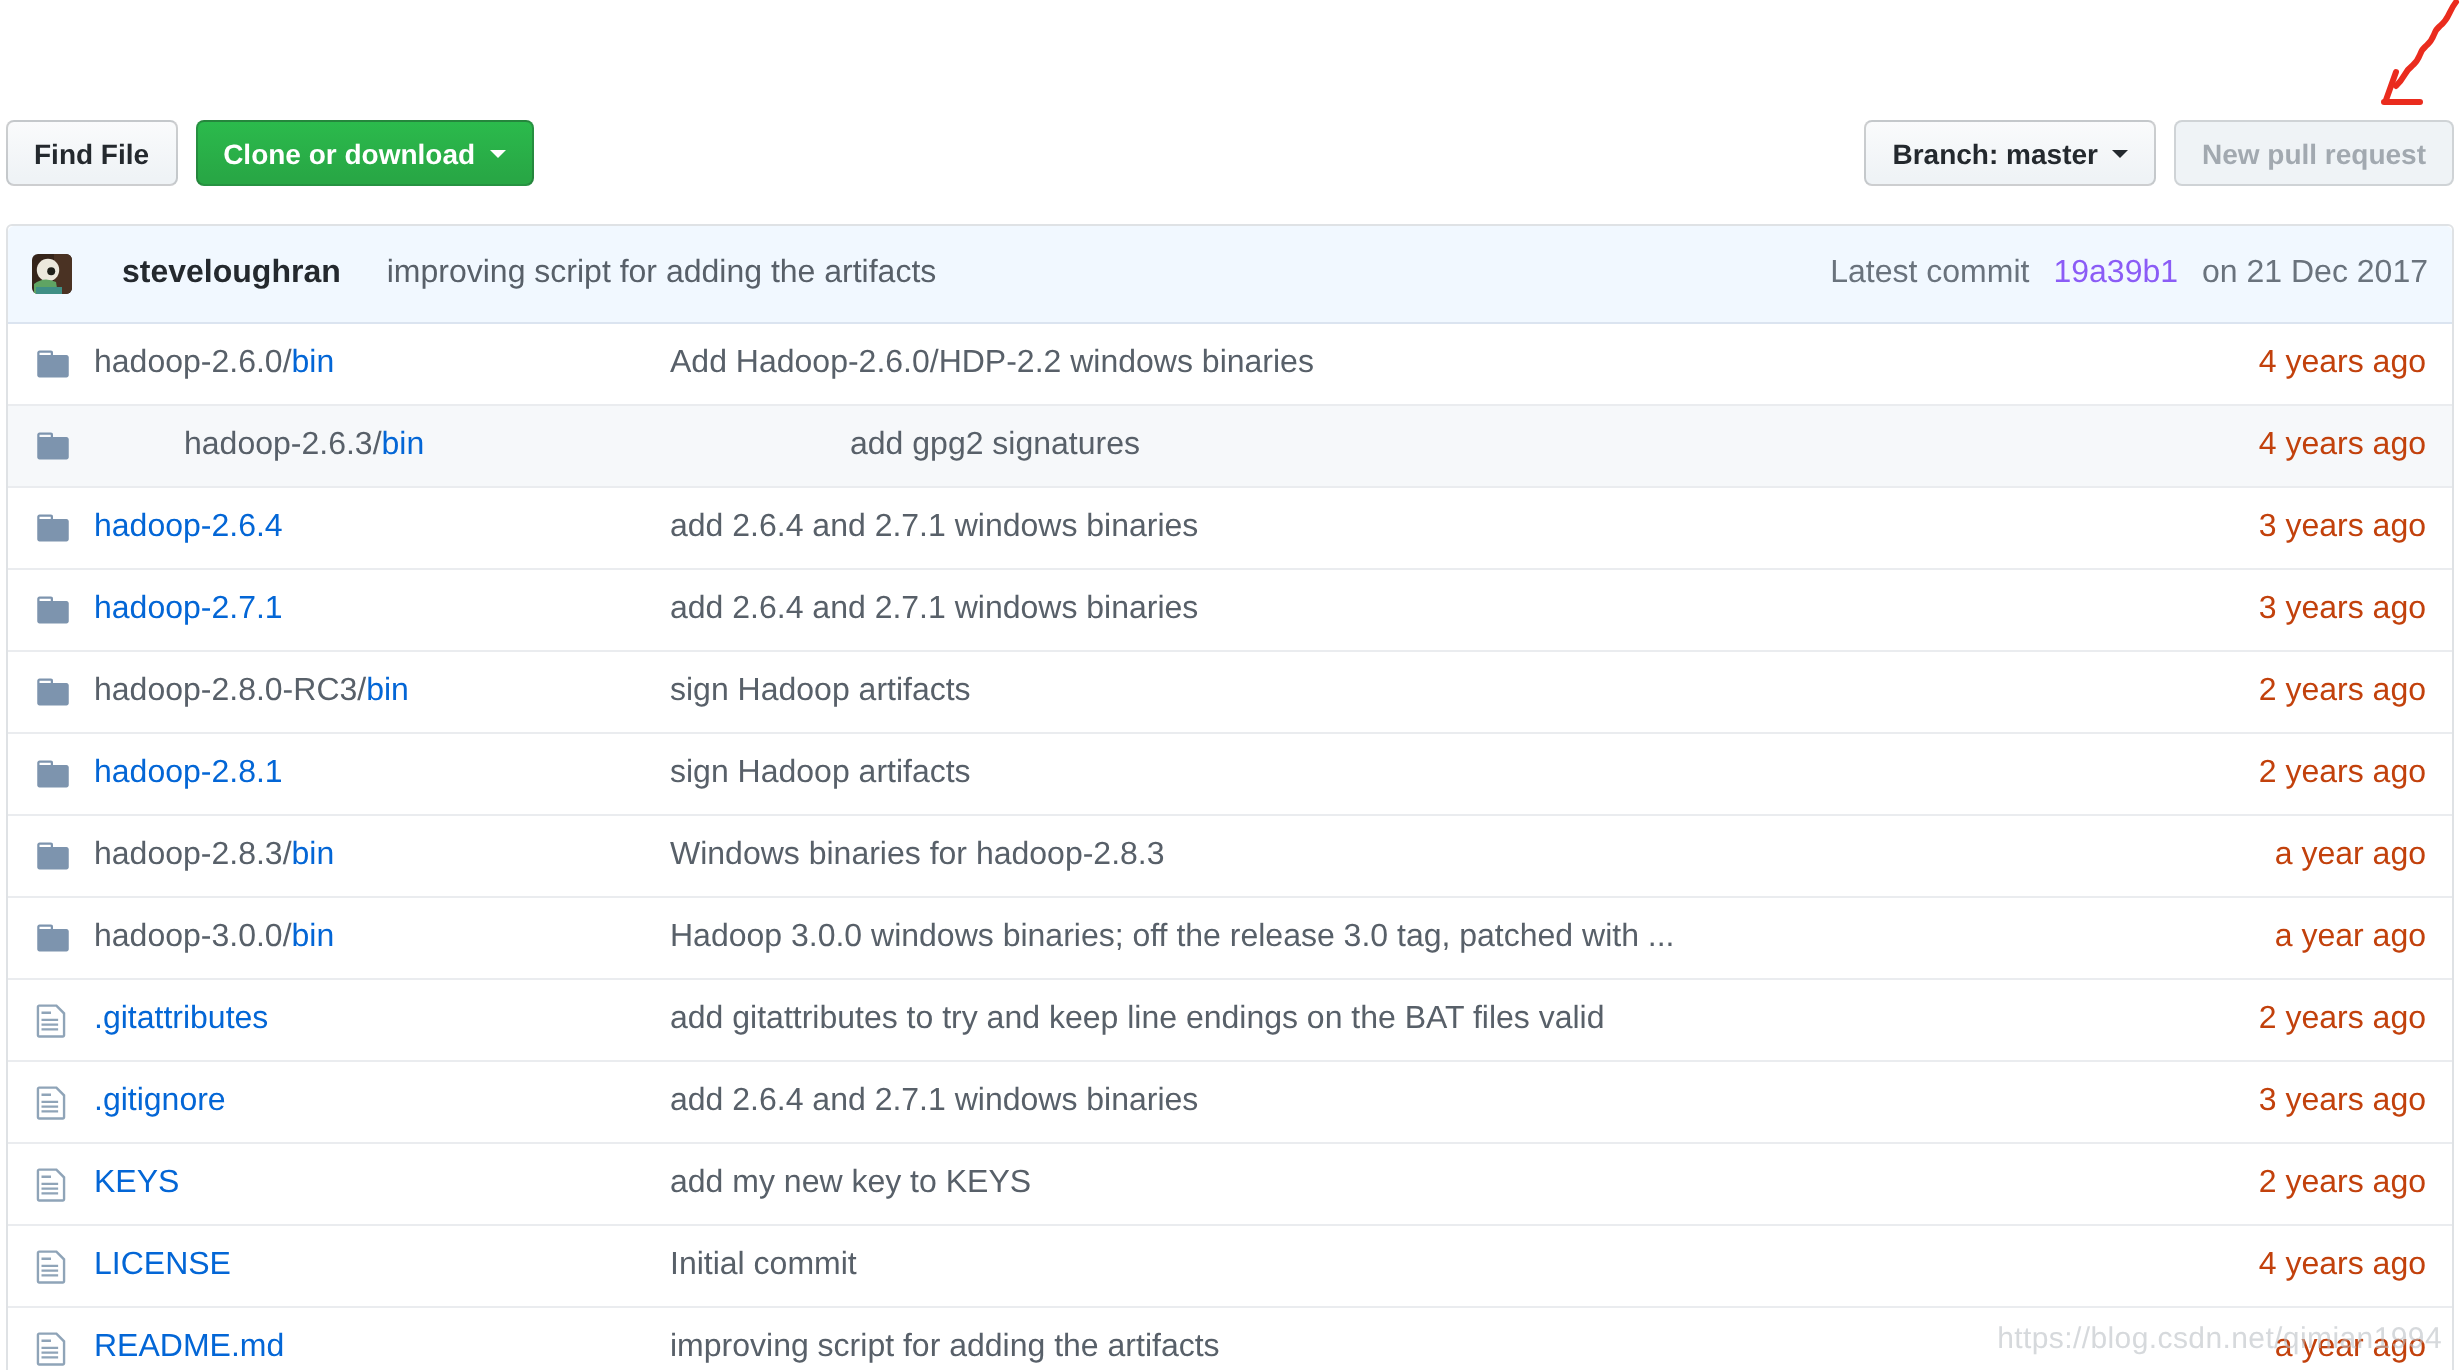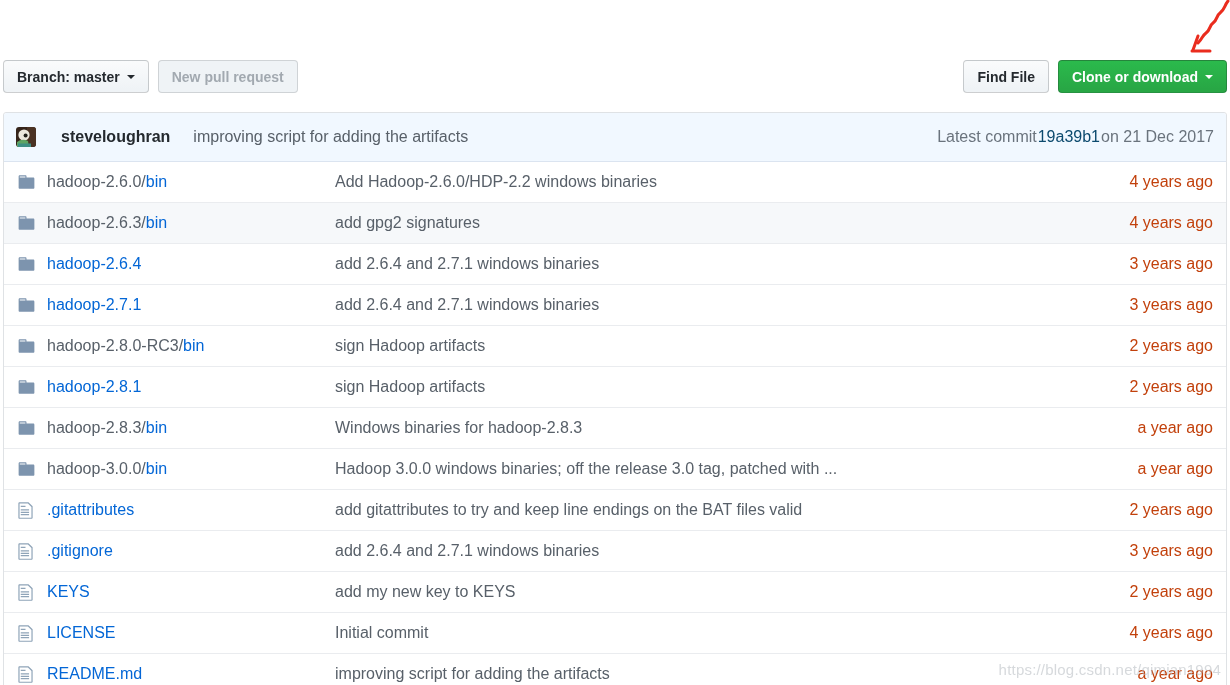--- a/index.html
+++ b/index.html
@@ -52,61 +52,61 @@
     background:#f1f8ff;border-bottom:1px solid #dbe4f0;
     border-radius:3px 3px 0 0;padding:0 12px;font-size:16px;gap:16px;
   }
   .avatar{
     width:20px;height:20px;border-radius:3px;overflow:hidden;
     margin-right:9px;flex:none;display:block;cursor:pointer;
   }
   .commit-author{font-weight:700;color:#24292e;text-decoration:none;margin-right:7px;cursor:pointer;}
   .commit-msg{color:#586069;text-decoration:none;cursor:pointer;}
   .commit-right{margin-left:auto;color:#6a737d;white-space:nowrap;}
-  .commit-sha{color:#0c4a6e;text-decoration:none;cursor:pointer;margin:0 1px;}
+  .commit-sha{color:#8b5cf6;text-decoration:none;cursor:pointer;margin:0 12px;}
   
   .row{
     height:40px;display:flex;align-items:center;
     border-top:1px solid #eaecef;font-size:16px;background:#fff;
   }
   .row:first-child{border-top:none;}
   .row:last-child{border-radius:0 0 3px 3px;}
-  .row.hl{background:#f6f8fa;}
+  .row.hl{background:#f6f8fa;gap:45px;}
   .cell-icon{width:20px;margin-left:14px;flex:none;display:flex;align-items:center;}
   .cell-name{width:252px;margin-left:9px;flex:none;white-space:nowrap;overflow:hidden;}
   .cell-msg{flex:1;white-space:nowrap;overflow:hidden;text-overflow:ellipsis;padding-right:24px;}
   .cell-age{width:150px;flex:none;text-align:right;padding-right:13px;color:#c2410c;}
   a.lnk-blue{color:#0366d6;text-decoration:none;cursor:pointer;}
   a.lnk-visited{color:#586069;text-decoration:none;cursor:pointer;}
   .path-sep{color:#586069;}
   a.msg-lnk{color:#586069;text-decoration:none;cursor:pointer;margin-left:36px;}
   
   .watermark{
     position:absolute;right:9px;bottom:7px;z-index:5;
     font-size:15px;color:rgba(187,192,197,.6);
     pointer-events:none;letter-spacing:.2px;
   }
 </style>
 </head>
 <body>
 
 <div class="toolbar">
   <div class="tb-group">
+    <button class="btn">Find File</button>
+    <button class="btn btn-green">
+      <span>Clone or download</span>
+      <span class="caret"></span>
+    </button>
+  </div>
+  <div class="tb-group">
     <button class="btn">
       <span><span>Branch:</span>&nbsp;<span style="font-weight:700">master</span></span>
       <span class="caret"></span>
     </button>
     <button class="btn btn-disabled">New pull request</button>
-  </div>
-  <div class="tb-group">
-    <button class="btn">Find File</button>
-    <button class="btn btn-green">
-      <span>Clone or download</span>
-      <span class="caret"></span>
-    </button>
   </div>
 </div>
 
 <svg class="anno-arrow" viewBox="0 0 90 58">
   <path d="M88 1 C84 6 85 9 80 13 C76 16 78 19 73 23 C69 26 71 29 66 33 C62 36 63 38 58 43" fill="none" stroke="#ea2c1e" stroke-width="3" stroke-linecap="round"></path>
   <path d="M58 36 L53 50" fill="none" stroke="#ea2c1e" stroke-width="3" stroke-linecap="round"></path>
   <path d="M52 51 L70 51" fill="none" stroke="#ea2c1e" stroke-width="3" stroke-linecap="round"></path>
 </svg>
 
 <div class="filebox">

